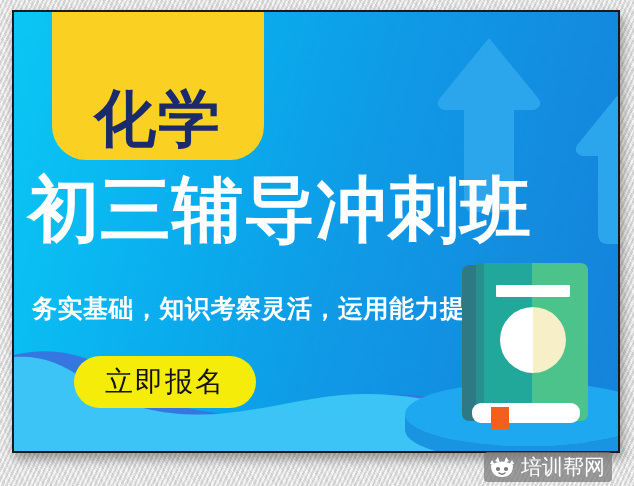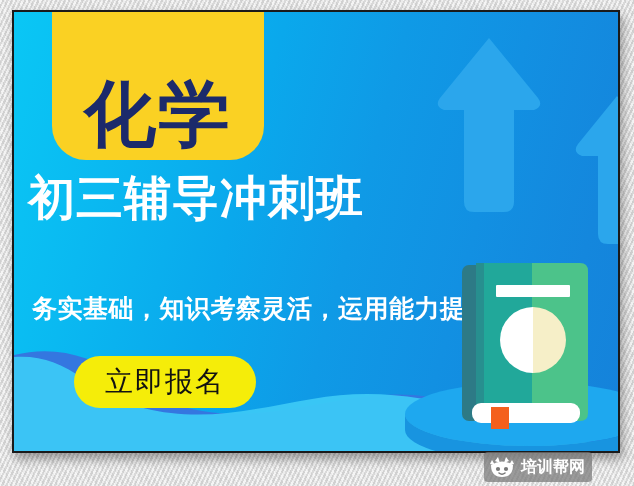--- a/index.html
+++ b/index.html
@@ -64,35 +64,35 @@
     border-radius: 0 0 34px 34px;
     display: flex;
     align-items: flex-end;
     justify-content: center;
     padding-bottom: 10px;
     box-sizing: border-box;
   }
   #subject-badge-text {
     font-family: "DejaVu Sans", "Liberation Sans", sans-serif;
     font-weight: bold;
-    font-size: 72px;
+    font-size: 62px;
     line-height: 1;
     color: #1b2a6b;
     letter-spacing: 2px;
     white-space: nowrap;
   }
 
   
   #headline {
     position: absolute;
     left: 14px;
     top: 162px;
     width: 580px;
     font-weight: bold;
-    font-size: 47px;
+    font-size: 71px;
     line-height: 1;
     color: #ffffff;
     white-space: nowrap;
     letter-spacing: 1px;
   }
 
   
   #subtitle {
     position: absolute;
     left: 18px;
@@ -165,22 +165,22 @@
     height: 30px;
     display: flex;
     align-items: center;
     gap: 6px;
     padding: 1px 7px 1px 5px;
     background: rgba(120,120,120,0.72);
     border-radius: 4px;
     box-sizing: border-box;
   }
   #watermark-text {
-    font-weight: bold;
-    font-size: 16px;
+    font-weight: normal;
+    font-size: 21px;
     line-height: 1;
     color: #ffffff;
     letter-spacing: 0px;
     white-space: nowrap;
   }
 </style>
 </head>
 <body>
 
 <div id="page">

